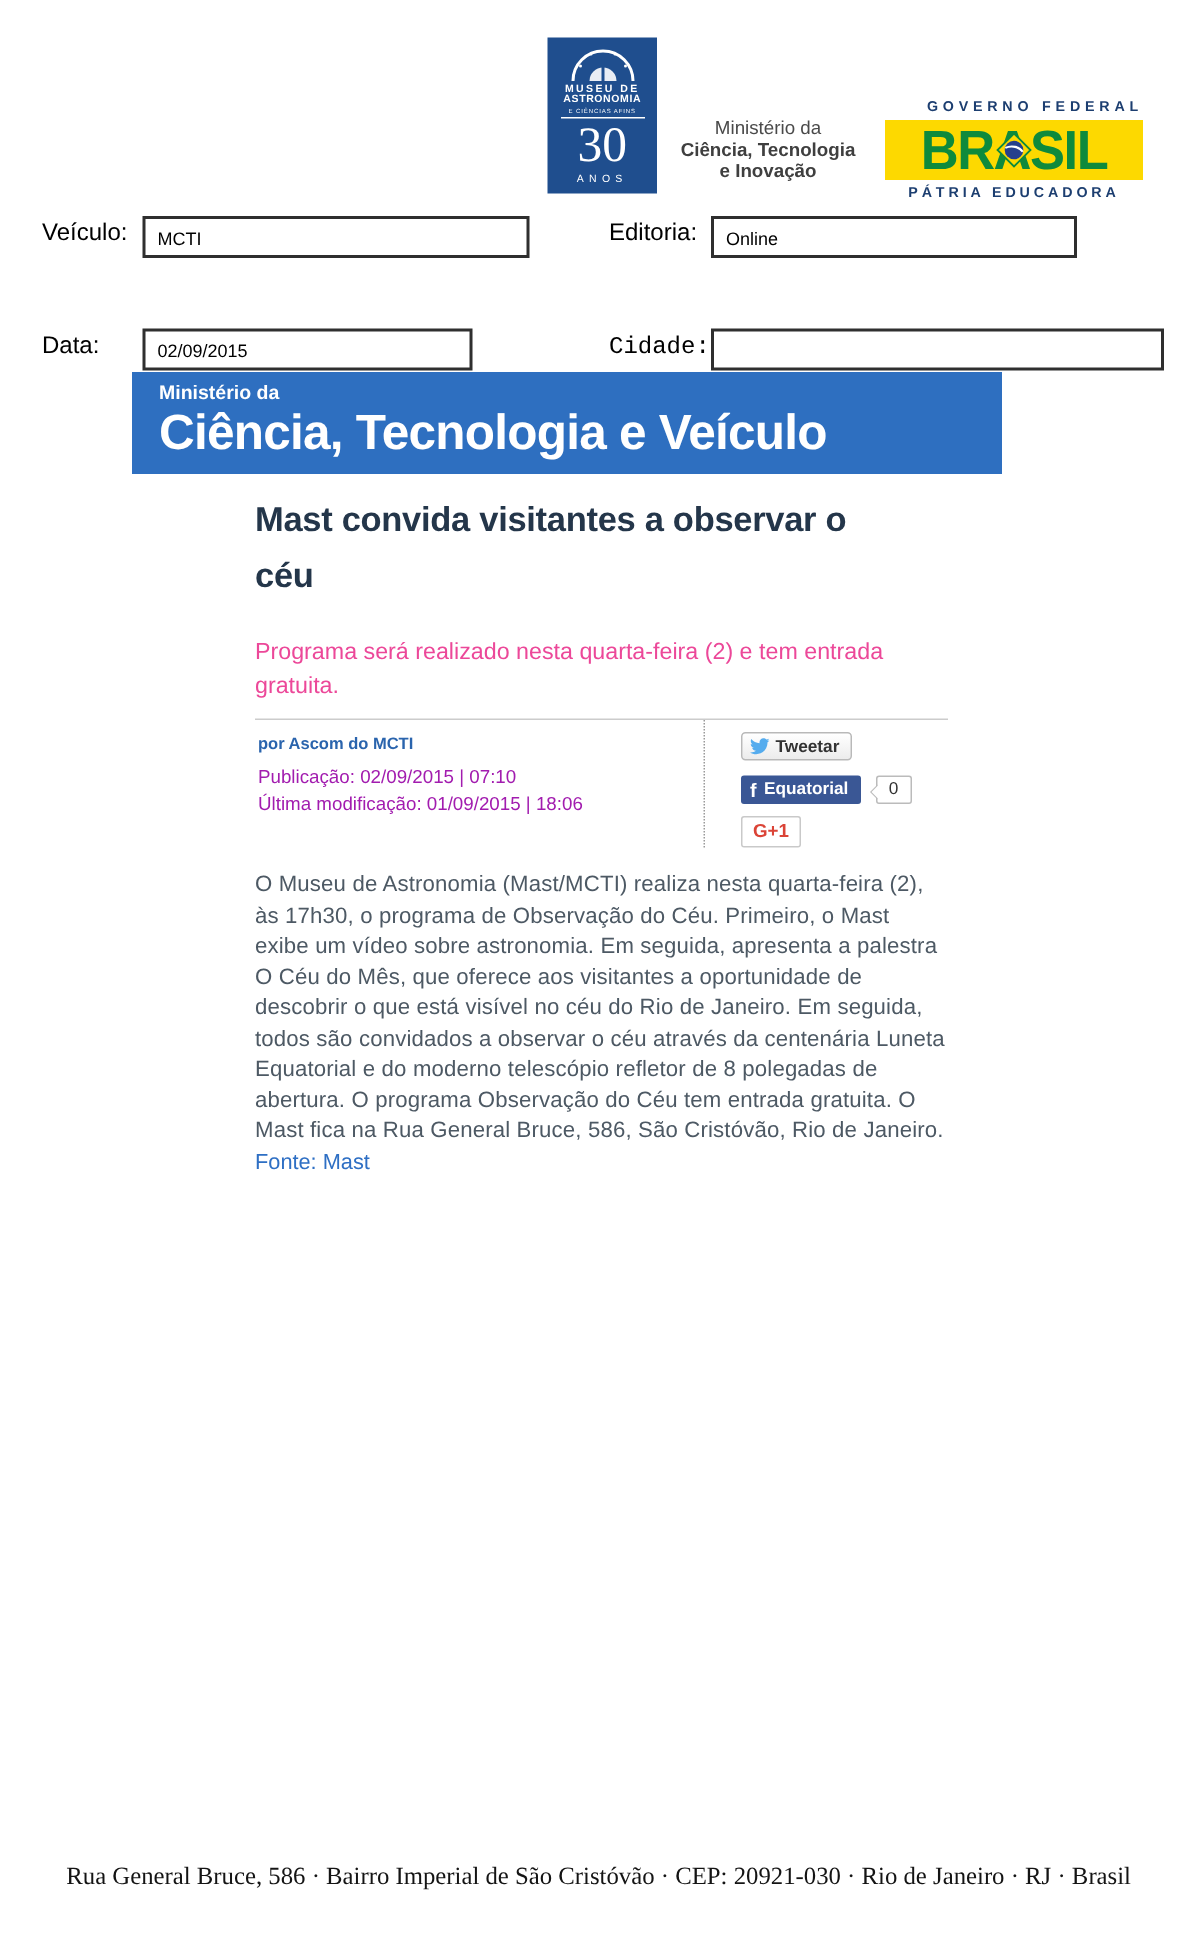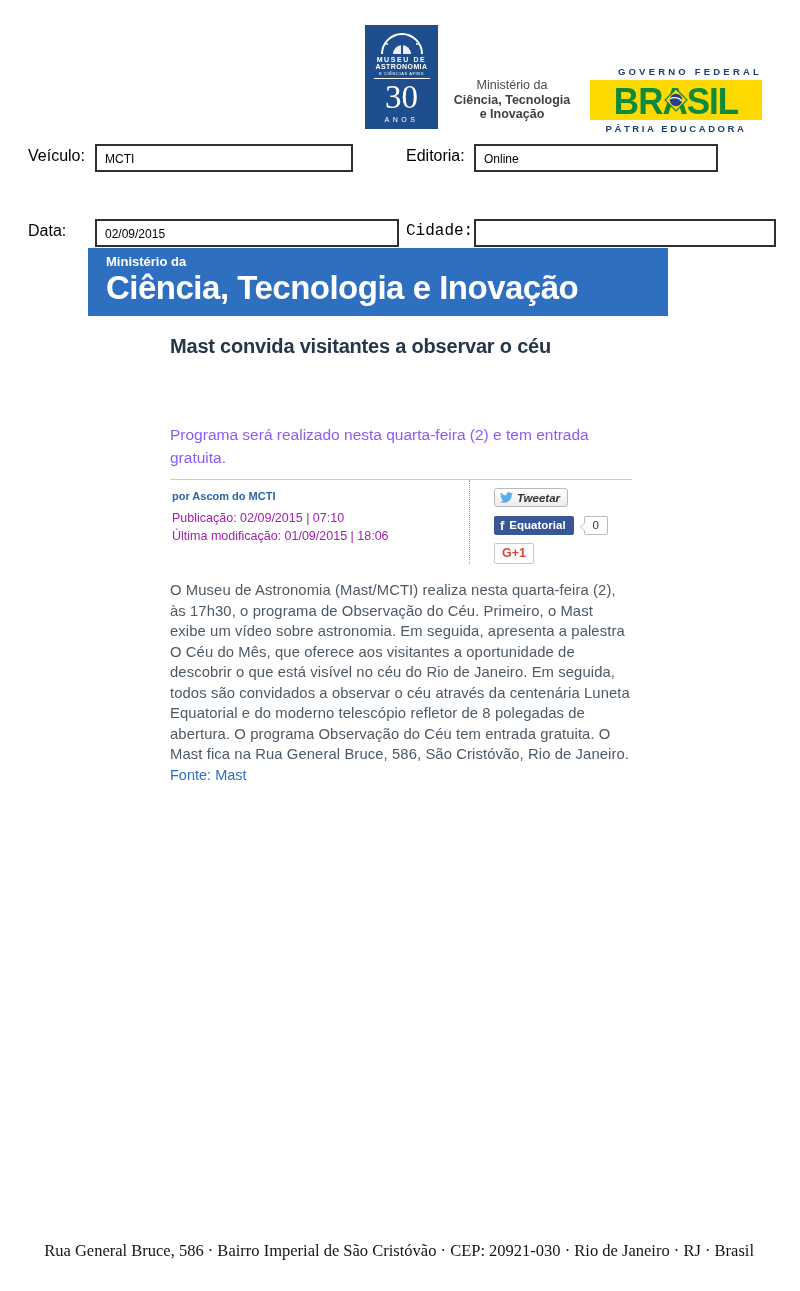--- a/index.html
+++ b/index.html
@@ -37,35 +37,35 @@
   .field-box{position:absolute;height:28px;border:2px solid #2f2f2f;background:#fff;
              box-sizing:border-box;font-size:12px;color:#000;padding:3px 8px;line-height:20px;overflow:hidden;}
 
   
   .banner{position:absolute;left:88px;top:248px;width:580px;height:68px;background:#2e6fc0;
           color:#fff;box-sizing:border-box;padding:6px 0 0 18px;}
   .banner-small{font-size:13px;font-weight:700;}
   .banner-large{font-size:33px;font-weight:700;line-height:36px;letter-spacing:-0.5px;margin-top:1px;}
 
   
-  .article-title{position:absolute;left:170px;top:328px;width:435px;font-size:20px;font-weight:700;
+  .article-title{position:absolute;left:170px;top:328px;width:435px;font-size:23px;font-weight:700;
                  color:#24364a;line-height:37px;letter-spacing:-0.2px;}
   .article-subtitle{position:absolute;left:170px;top:423px;width:458px;font-size:15.5px;
-                    color:#8b5cf6;line-height:23px;}
+                    color:#ec4899;line-height:23px;}
   .byline-row{position:absolute;left:170px;top:479px;width:462px;border-top:1px solid #ccc;
               display:flex;}
   .byline-left{width:300px;box-sizing:border-box;border-right:1px dotted #9a9a9a;
                min-height:82px;padding:10px 0 0 2px;}
   .byline-author{font-size:11px;font-weight:700;color:#2a64ad;margin-bottom:9px;}
   .byline-meta{font-size:12.5px;color:#a21caf;margin-bottom:4px;}
   .byline-right{padding:8px 0 0 24px;}
 
   .tweet-btn{display:inline-flex;align-items:center;gap:4px;border:1px solid #b9b9b9;border-radius:3px;
              background:linear-gradient(#ffffff,#ececec);padding:2px 7px 2px 5px;font-size:11.5px;
-             font-weight:700;color:#333;cursor:pointer;font-style:italic;}
+             font-weight:700;color:#333;cursor:pointer;}
   .fb-row{display:flex;align-items:center;margin-top:8px;}
   .fb-btn{display:inline-flex;align-items:center;gap:5px;background:#3a5795;color:#fff;border-radius:2px;
           font-size:11.5px;font-weight:700;padding:3px 8px 4px 6px;cursor:pointer;}
   .fb-f{font-size:13px;font-weight:700;line-height:11px;}
   .fb-count{position:relative;border:1px solid #bbb;border-radius:2px;background:#fff;color:#333;
             font-size:11.5px;padding:2px 8px 3px;margin-left:10px;}
   .fb-count::before{content:"";position:absolute;left:-5px;top:5px;border:5px solid transparent;
                     border-left:none;border-right:5px solid #bbb;}
   .fb-count::after{content:"";position:absolute;left:-4px;top:5px;border:5px solid transparent;
                    border-left:none;border-right:5px solid #fff;}
@@ -126,29 +126,29 @@
   </div>
 
   <div>
     <div class="field-label" style="left:28px;top:147px;">Veículo:</div>
     <div class="field-box" style="left:95px;top:144px;width:258px;">MCTI</div>
 
     <div class="field-label" style="left:406px;top:147px;">Editoria:</div>
     <div class="field-box" style="left:474px;top:144px;width:244px;">Online</div>
 
     <div class="field-label" style="left:28px;top:222px;">Data:</div>
-    <div class="field-box" style="left:95px;top:219px;width:304px;">02/09/2015</div>
+    <div class="field-box" style="left:95px;top:219px;width:220px;">02/09/2015</div>
 
     <div class="field-label" style="left:406px;top:222px;font-family:Liberation Mono, monospace;">Cidade:</div>
     <div class="field-box" style="left:474px;top:219px;width:302px;"></div>
   </div>
 
   <div class="banner">
     <div class="banner-small">Ministério da</div>
-    <div class="banner-large">Ciência, Tecnologia e Inovação</div>
+    <div class="banner-large">Ciência, Tecnologia e Veículo</div>
   </div>
 
   <div class="article-title">Mast convida visitantes a observar o céu</div>
   <div class="article-subtitle">Programa será realizado nesta quarta-feira (2) e tem entrada gratuita.</div>
 
   <div class="byline-row">
     <div class="byline-left">
       <div class="byline-author">por Ascom do MCTI</div>
       <div class="byline-meta">Publicação: 02/09/2015 | 07:10</div>
       <div class="byline-meta">Última modificação: 01/09/2015 | 18:06</div>

